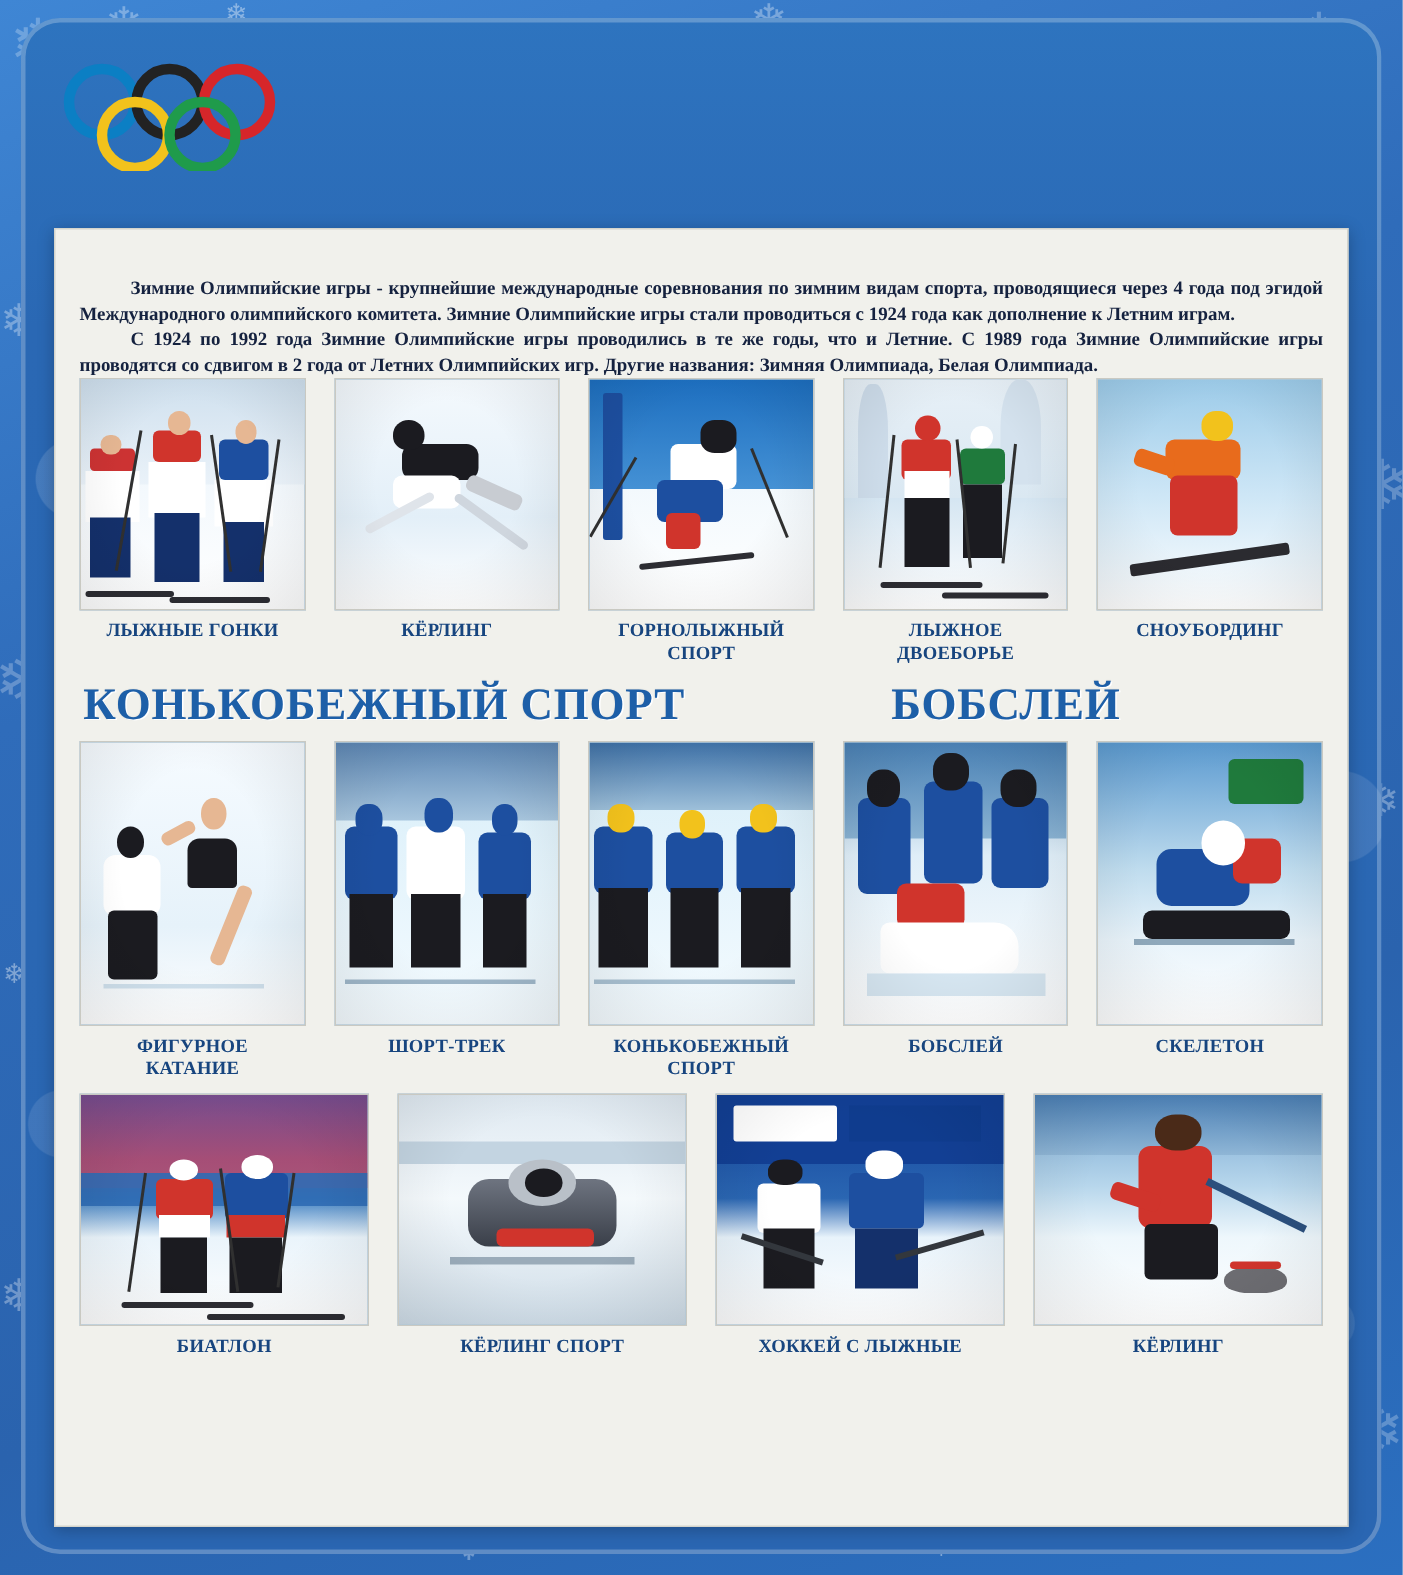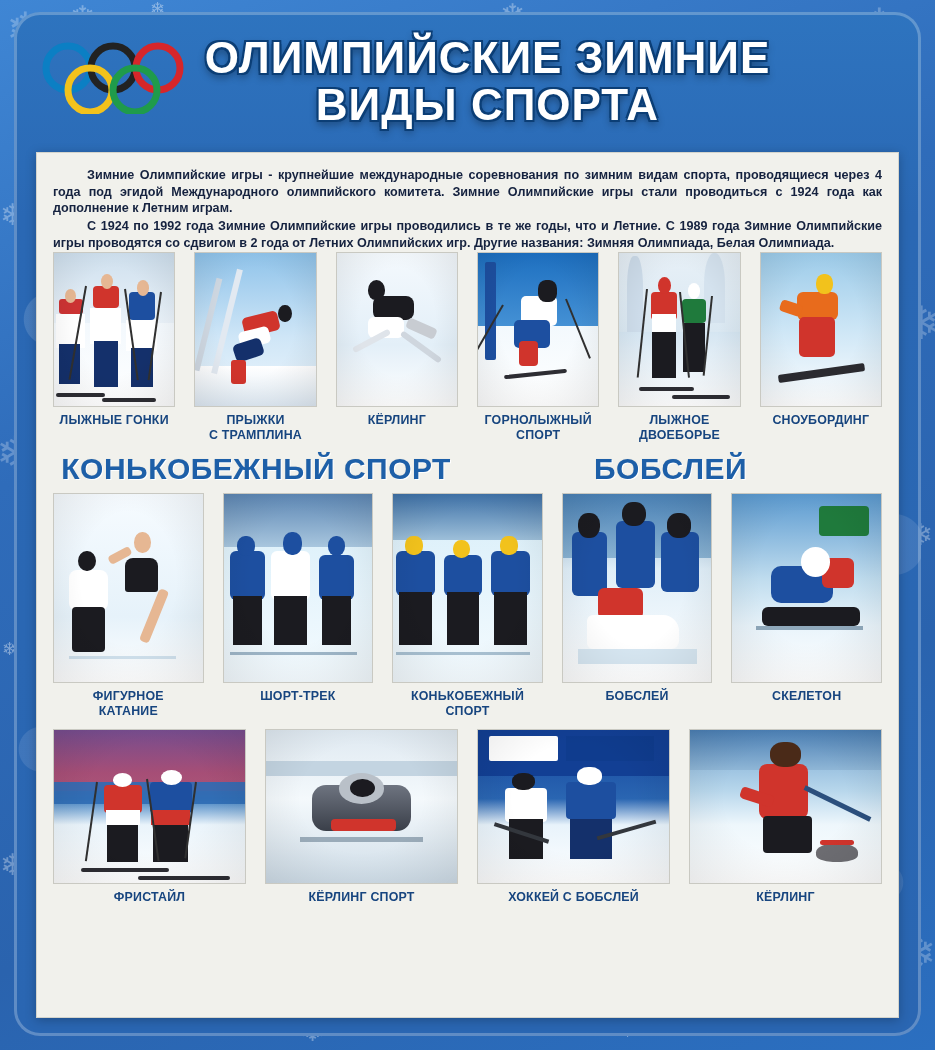--- a/index.html
+++ b/index.html
@@ -87,22 +87,23 @@
     margin-left: 40px;
   }
 
   
   .sheet {
     position: absolute;
     left: 22px; right: 22px; top: 140px; bottom: 18px;
     background: #f1f1ec;
     border: 1px solid #d4d4cc;
     box-shadow: 0 2px 10px rgba(0,0,0,0.25);
-    padding: 14px 16px 10px 16px;
+    padding: 31px 16px 10px 16px;
     overflow: hidden;
+    font-family: Liberation Serif, serif;
   }
 
   .intro {
     font-size: 12.6px;
     font-weight: bold;
     color: #15223f;
     text-align: justify;
     line-height: 1.33;
   }
   .intro p { margin: 0; text-indent: 34px; }
@@ -122,21 +123,21 @@
     margin: 10px 0 7px 0;
   }
   .dual-titles .t1 { flex: 0 0 49%; text-align: center; }
   .dual-titles .t2 { flex: 1;      text-align: center; }
   .dual-titles .section-title { margin: 0; }
 
   
   .row {
     display: flex;
     gap: 19px;
-    justify-content: center;
+    justify-content: flex-start;
   }
   .card {
     flex: 1 1 0;
     display: flex;
     flex-direction: column;
     align-items: center;
   }
   .photo {
     width: 100%;
     border: 1px solid #c9c9c2;
@@ -221,24 +222,20 @@
       <div class="rings">
         <svg viewBox="0 0 150 72" width="150" height="72" aria-hidden="true">
           <g fill="none" stroke-width="7">
             <circle cx="30" cy="26" r="22" stroke="#0b7fc4"></circle>
             <circle cx="75" cy="26" r="22" stroke="#222222"></circle>
             <circle cx="120" cy="26" r="22" stroke="#d6262a"></circle>
             <circle cx="52" cy="48" r="22" stroke="#f2c21c"></circle>
             <circle cx="97" cy="48" r="22" stroke="#1f9b4b"></circle>
           </g>
         </svg>
-      </div>
-      <div class="title">
-        <div>ОЛИМПИЙСКИЕ ЗИМНИЕ</div>
-        <div>ВИДЫ СПОРТА</div>
       </div>
     </div>
 
     <div class="sheet">
 
       <div class="intro">
         <p>Зимние Олимпийские игры - крупнейшие международные соревнования по зимним видам спорта, проводящиеся через 4 года под эгидой Международного олимпийского комитета. Зимние Олимпийские игры стали проводиться с 1924 года как дополнение к Летним играм.</p>
         <p>С 1924 по 1992 года Зимние Олимпийские игры проводились в те же годы, что и Летние. С 1989 года Зимние Олимпийские игры проводятся со сдвигом в 2 года от Летних Олимпийских игр. Другие названия: Зимняя Олимпиада, Белая Олимпиада.</p>
       </div>
 
@@ -264,35 +261,20 @@
             <div class="fig skipole" style="left:26%;top:22%;height:62%;transform:rotate(10deg);"></div>
             <div class="fig skipole" style="left:58%;top:24%;height:60%;transform:rotate(-8deg);"></div>
             <div class="fig skipole" style="left:88%;top:26%;height:58%;transform:rotate(8deg);"></div>
             <div class="fig board-ski" style="left:2%;top:92%;width:40%;"></div>
             <div class="fig board-ski" style="left:40%;top:95%;width:45%;"></div>
             <div class="vignette"></div>
           </div>
           <div class="caption">ЛЫЖНЫЕ ГОНКИ</div>
         </div>
 
-        <div class="card">
-          <div class="photo">
-            <div class="ph sky-blue"></div>
-            <div class="fig" style="left:0;bottom:0;right:0;height:26%;background:linear-gradient(180deg,#ffffff,#dfeaf4);"></div>
-            <div class="fig" style="left:8%;top:16%;width:6px;height:62%;background:#cfd8e2;transform:rotate(14deg);"></div>
-            <div class="fig" style="left:24%;top:10%;width:6px;height:70%;background:#e2e9f1;transform:rotate(14deg);"></div>
-            <div class="fig red" style="left:40%;top:40%;width:30%;height:13%;border-radius:5px;transform:rotate(-14deg);"></div>
-            <div class="fig white" style="left:36%;top:50%;width:26%;height:11%;border-radius:5px;transform:rotate(-14deg);"></div>
-            <div class="fig navy" style="left:32%;top:58%;width:24%;height:12%;border-radius:5px;transform:rotate(-18deg);"></div>
-            <div class="fig black" style="left:69%;top:34%;width:11%;height:11%;border-radius:50%;"></div>
-            <div class="fig red" style="left:30%;top:70%;width:12%;height:16%;border-radius:3px;"></div>
-            <div class="vignette"></div>
-          </div>
-          <div class="caption">ПРЫЖКИ<br>С ТРАМПЛИНА</div>
-        </div>
 
         <div class="card">
           <div class="photo">
             <div class="ph" style="background:linear-gradient(180deg,#f4f9fd 0%,#e3eff8 60%,#ffffff 100%);"></div>
             <div class="fig black" style="left:30%;top:28%;width:34%;height:16%;border-radius:8px;"></div>
             <div class="fig white" style="left:26%;top:42%;width:30%;height:14%;border-radius:6px;"></div>
             <div class="fig black" style="left:26%;top:18%;width:14%;height:13%;border-radius:50% 50% 45% 45%;"></div>
             <div class="fig" style="left:58%;top:46%;width:26%;height:7%;background:#c8ccd2;border-radius:4px;transform:rotate(24deg);"></div>
             <div class="fig" style="left:12%;top:56%;width:34%;height:6px;background:#dfe4ea;border-radius:3px;transform:rotate(-28deg);"></div>
             <div class="fig" style="left:50%;top:60%;width:40%;height:6px;background:#cfd6de;border-radius:3px;transform:rotate(36deg);"></div>
@@ -468,21 +450,21 @@
             <div class="fig red" style="left:51%;top:52%;width:20%;height:10%;"></div>
             <div class="fig black" style="left:52%;top:62%;width:18%;height:24%;"></div>
             <div class="fig white" style="left:56%;top:26%;width:11%;height:10%;border-radius:50%;"></div>
             <div class="fig skipole" style="left:22%;top:34%;height:52%;transform:rotate(8deg);"></div>
             <div class="fig skipole" style="left:48%;top:32%;height:54%;transform:rotate(-8deg);"></div>
             <div class="fig skipole" style="left:74%;top:34%;height:50%;transform:rotate(8deg);"></div>
             <div class="fig board-ski" style="left:14%;top:90%;width:46%;"></div>
             <div class="fig board-ski" style="left:44%;top:95%;width:48%;"></div>
             <div class="vignette"></div>
           </div>
-          <div class="caption">ФРИСТАЙЛ</div>
+          <div class="caption">БИАТЛОН</div>
         </div>
 
         <div class="card">
           <div class="photo">
             <div class="ph" style="background:linear-gradient(180deg,#dfe9f1 0%,#f4f9fc 45%,#cfdde8 100%);"></div>
             <div class="fig" style="left:0;top:20%;right:0;height:10%;background:#c3d4e1;"></div>
             <div class="fig" style="left:24%;top:36%;width:52%;height:30%;background:linear-gradient(180deg,#6e7480,#3a3f49);border-radius:14px;"></div>
             <div class="fig" style="left:38%;top:28%;width:24%;height:20%;background:#b9c0c8;border-radius:50%;"></div>
             <div class="fig black" style="left:44%;top:32%;width:13%;height:12%;border-radius:50%;"></div>
             <div class="fig red" style="left:34%;top:58%;width:34%;height:8%;border-radius:4px;"></div>
@@ -501,21 +483,21 @@
             <div class="fig white" style="left:14%;top:38%;width:22%;height:22%;border-radius:4px;"></div>
             <div class="fig black" style="left:16%;top:58%;width:18%;height:26%;"></div>
             <div class="fig black" style="left:18%;top:28%;width:12%;height:11%;border-radius:45%;"></div>
             <div class="fig blue" style="left:46%;top:34%;width:26%;height:24%;border-radius:4px;"></div>
             <div class="fig navy" style="left:48%;top:58%;width:22%;height:26%;"></div>
             <div class="fig white" style="left:52%;top:24%;width:13%;height:12%;border-radius:45%;"></div>
             <div class="fig" style="left:8%;top:66%;width:30%;height:4px;background:#33373d;transform:rotate(18deg);"></div>
             <div class="fig" style="left:62%;top:64%;width:32%;height:4px;background:#33373d;transform:rotate(-16deg);"></div>
             <div class="vignette"></div>
           </div>
-          <div class="caption">ХОККЕЙ С БОБСЛЕЙ</div>
+          <div class="caption">ХОККЕЙ С ЛЫЖНЫЕ</div>
         </div>
 
         <div class="card">
           <div class="photo">
             <div class="ph" style="background:linear-gradient(180deg,#6fa2cf 0%,#b8d7ec 40%,#eef7fc 62%,#ffffff 100%);"></div>
             <div class="fig" style="left:0;top:0;right:0;height:26%;background:linear-gradient(180deg,#4b7fb4,#8fb6d6);"></div>
             <div class="fig red" style="left:36%;top:22%;width:26%;height:36%;border-radius:8px;"></div>
             <div class="fig" style="left:42%;top:8%;width:16%;height:16%;background:#4a2a18;border-radius:45%;"></div>
             <div class="fig red" style="left:26%;top:40%;width:18%;height:8%;border-radius:4px;transform:rotate(18deg);"></div>
             <div class="fig black" style="left:38%;top:56%;width:26%;height:24%;border-radius:4px;"></div>

